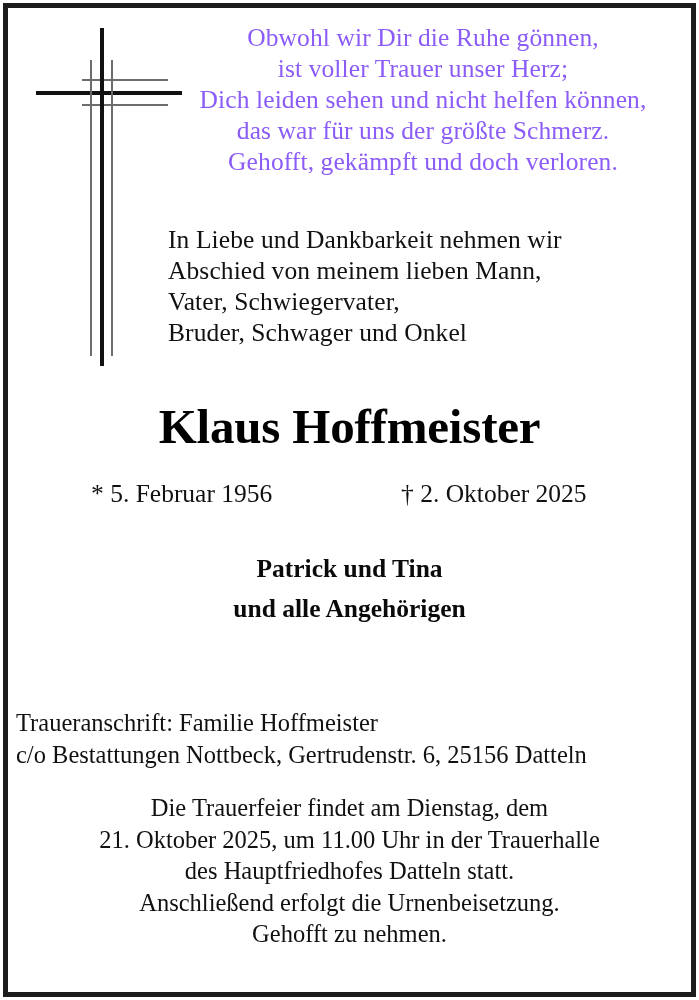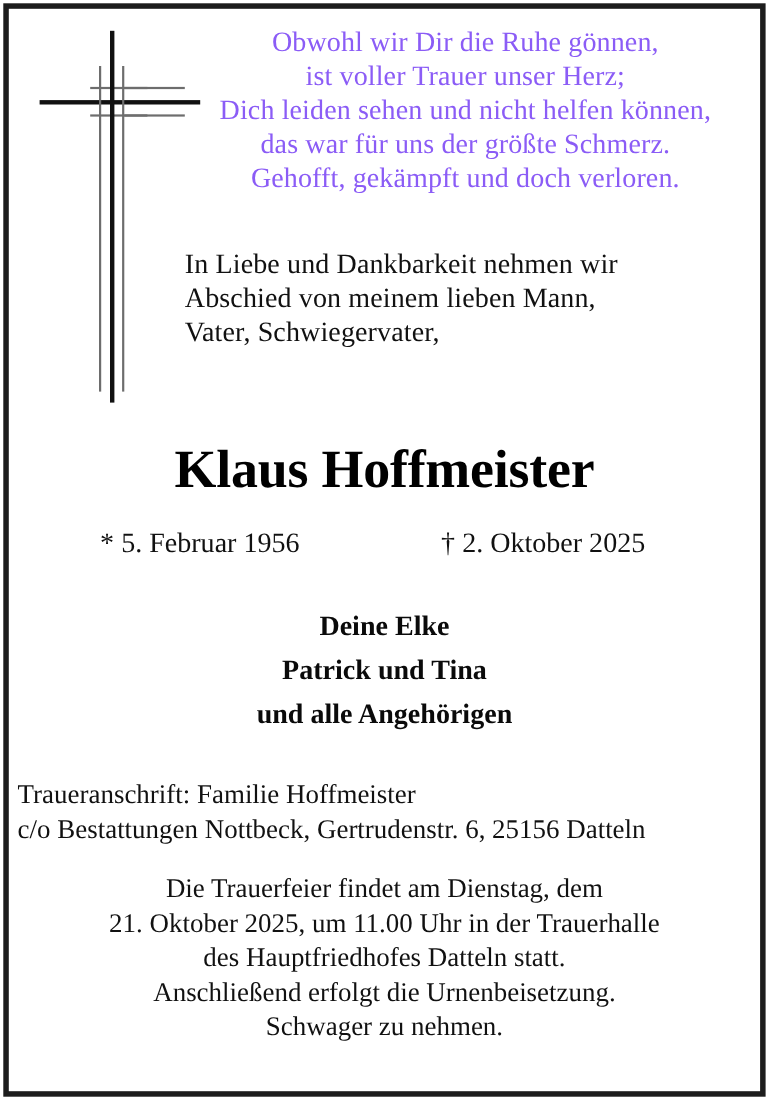--- a/index.html
+++ b/index.html
@@ -245,42 +245,42 @@
       <span class="line">ist voller Trauer unser Herz;</span>
       <span class="line">Dich leiden sehen und nicht helfen können,</span>
       <span class="line">das war für uns der größte Schmerz.</span>
       <span class="line">Gehofft, gekämpft und doch verloren.</span>
     </div>
 
     <div class="farewell">
       <span class="line">In Liebe und Dankbarkeit nehmen wir</span>
       <span class="line">Abschied von meinem lieben Mann,</span>
       <span class="line">Vater, Schwiegervater,</span>
+      <span class="line">Bruder, Schwager und Onkel</span>
     </div>
 
     <div id="deceased-name">Klaus Hoffmeister</div>
 
     <div id="dates-row">
       <span class="birth">* 5. Februar 1956</span>
       <span class="death">† 2. Oktober 2025</span>
     </div>
 
     <div class="mourners">
-      <span class="line">Deine Elke</span>
       <span class="line">Patrick und Tina</span>
       <span class="line">und alle Angehörigen</span>
     </div>
 
     <div class="address">
       <span class="line">Traueranschrift: Familie Hoffmeister</span>
       <span class="line">c/o Bestattungen Nottbeck, Gertrudenstr. 6, 25156 Datteln</span>
     </div>
 
     <div class="ceremony">
       <span class="line">Die Trauerfeier findet am Dienstag, dem</span>
       <span class="line">21. Oktober 2025, um 11.00 Uhr in der Trauerhalle</span>
       <span class="line">des Hauptfriedhofes Datteln statt.</span>
       <span class="line">Anschließend erfolgt die Urnenbeisetzung.</span>
-      <span class="line">Schwager zu nehmen.</span>
+      <span class="line">Gehofft zu nehmen.</span>
     </div>
 
   </div>
 </div>
 
 </body></html>

